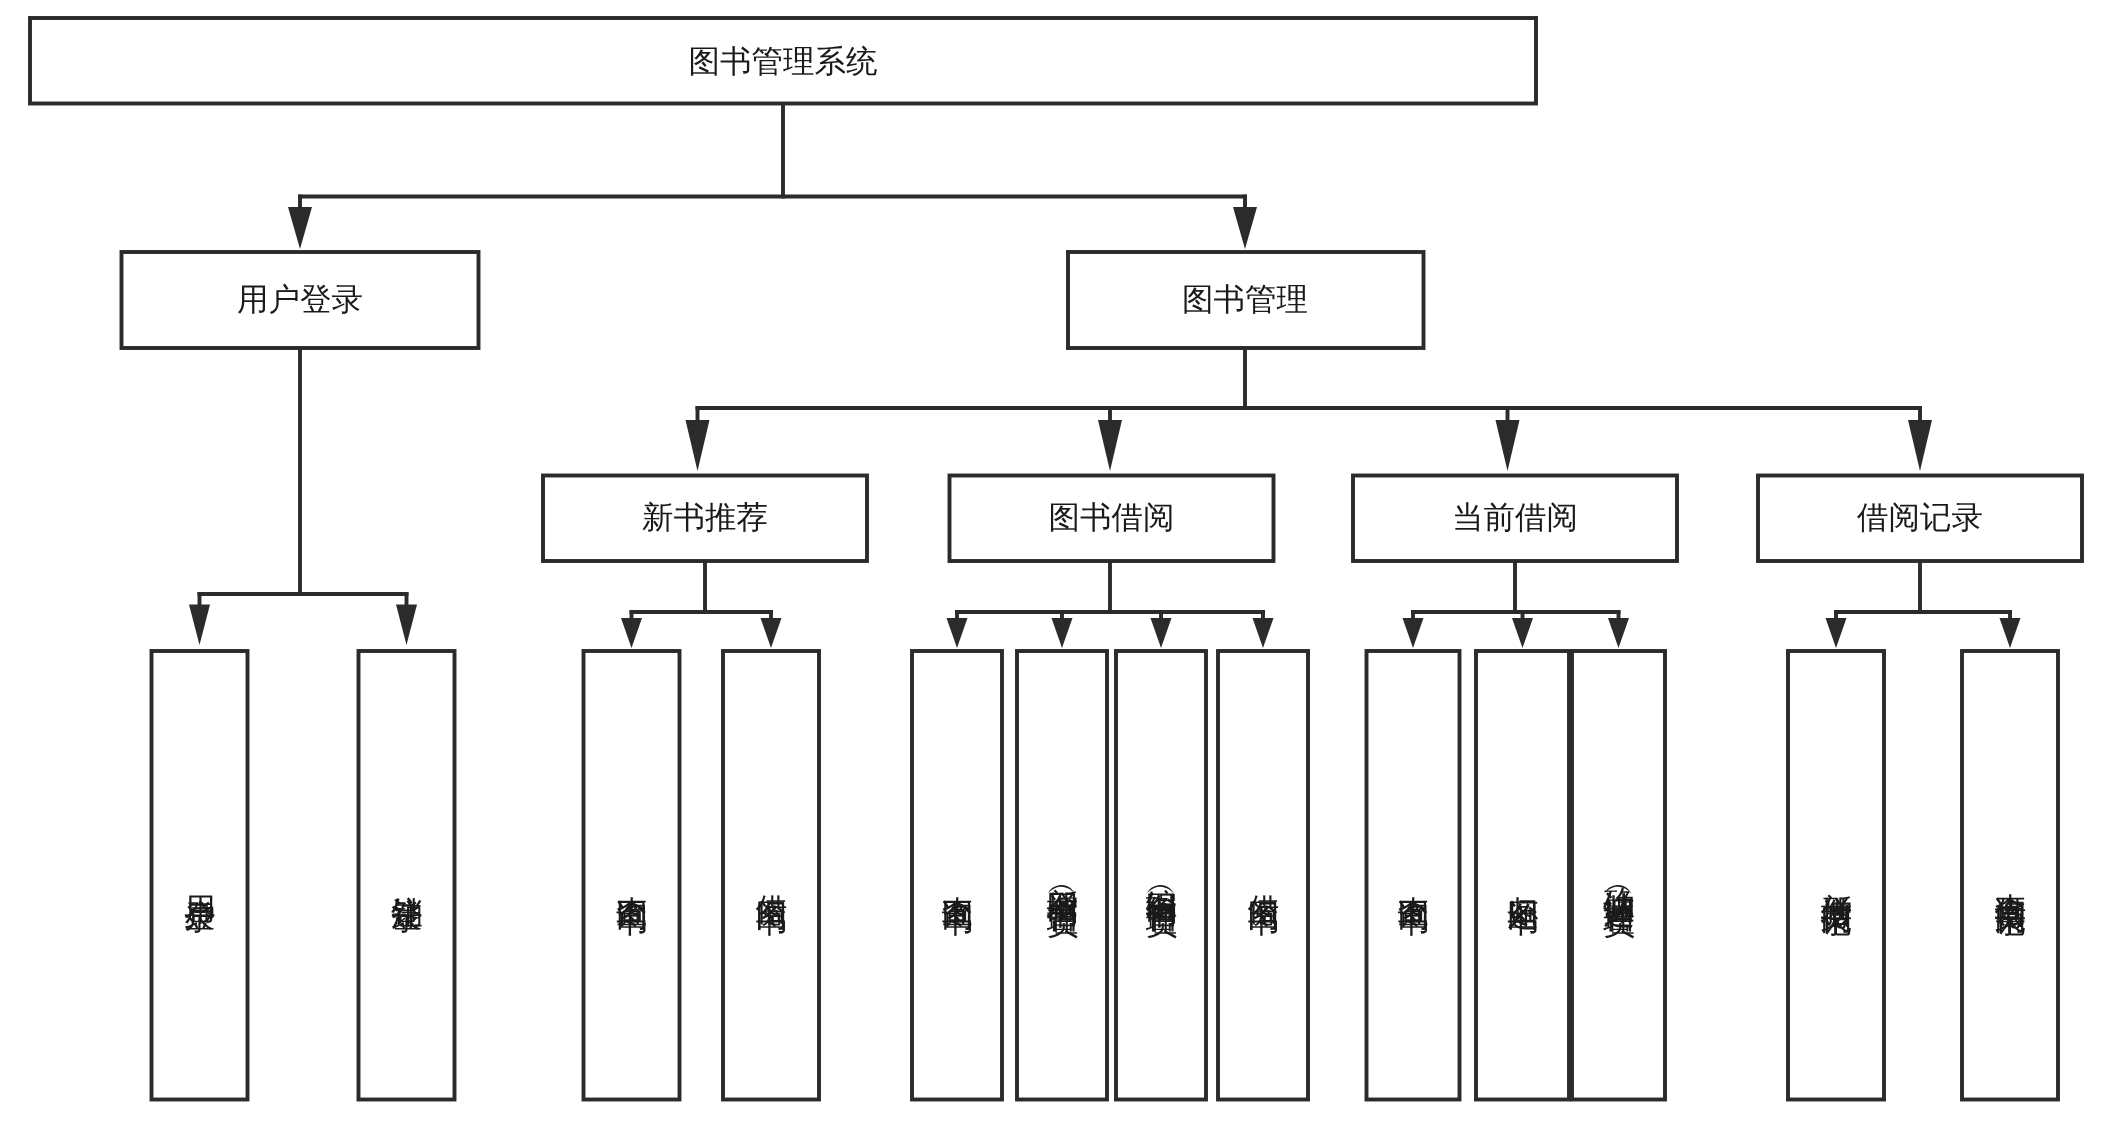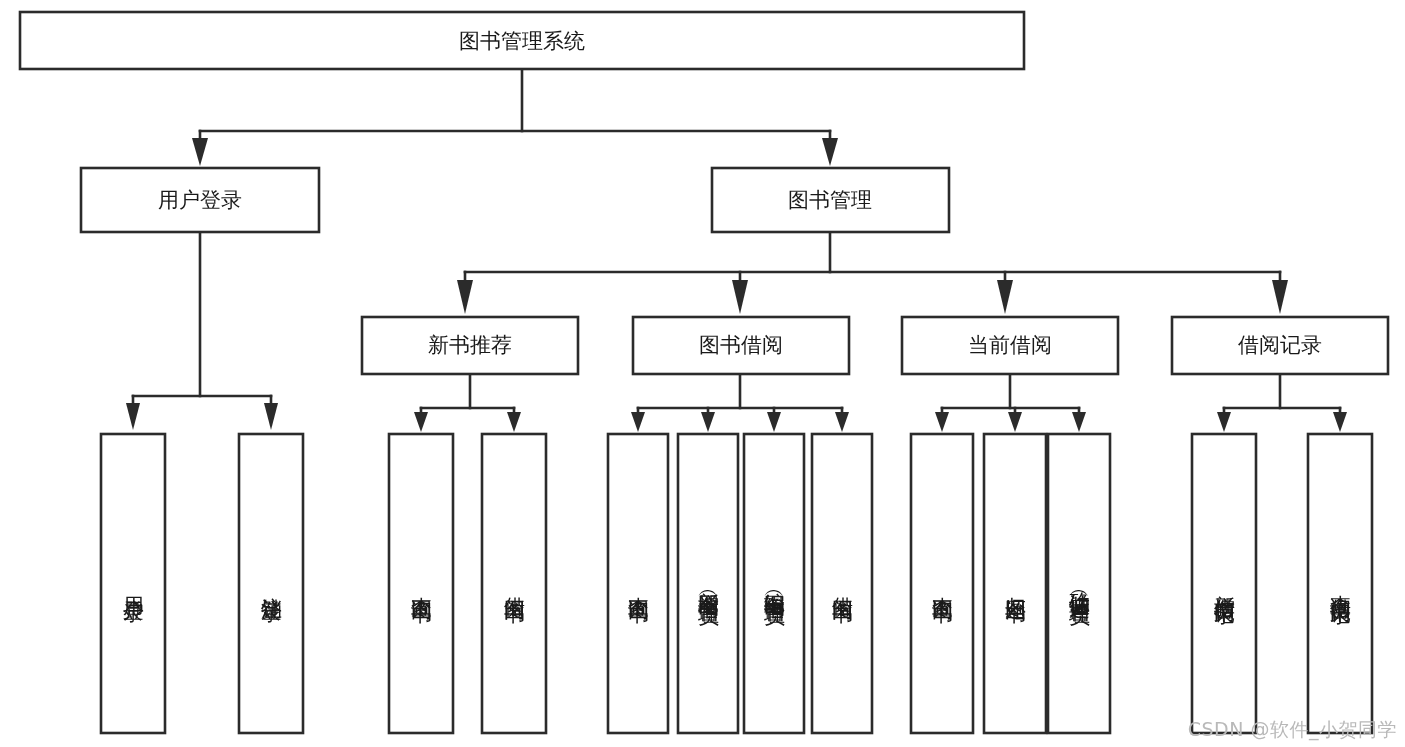--- a/index.html
+++ b/index.html
@@ -199,14 +199,13 @@
   <div class="leaf-label" style="left:608px;  top:434px; width:60px; height:299px;">查询图书</div>
   <div class="leaf-label" style="left:678px;  top:434px; width:60px; height:299px;">新增图书（管理员）</div>
   <div class="leaf-label" style="left:744px;  top:434px; width:60px; height:299px;">编辑图书（管理员）</div>
   <div class="leaf-label" style="left:812px;  top:434px; width:60px; height:299px;">借阅图书</div>
   <div class="leaf-label" style="left:911px;  top:434px; width:62px; height:299px;">查询图书</div>
   <div class="leaf-label" style="left:984px;  top:434px; width:62px; height:299px;">归还图书</div>
   <div class="leaf-label" style="left:1048px; top:434px; width:62px; height:299px;">确认归还（管理员）</div>
   <div class="leaf-label" style="left:1192px; top:434px; width:64px; height:299px;">新增借阅记录</div>
   <div class="leaf-label" style="left:1308px; top:434px; width:64px; height:299px;">查询借阅记录</div>
 
-  <div class="watermark">CSDN @软件_小贺同学</div>
 </div>
 
 </body></html>

